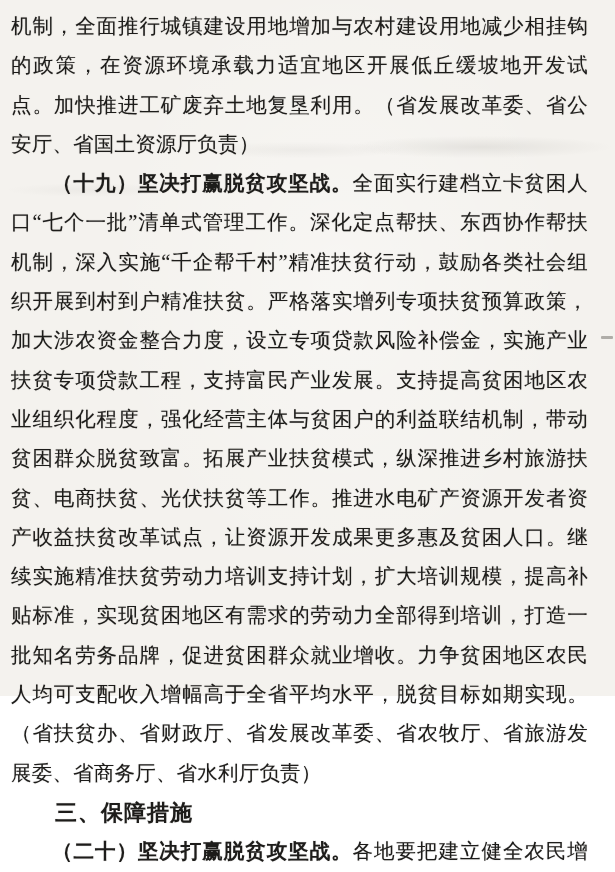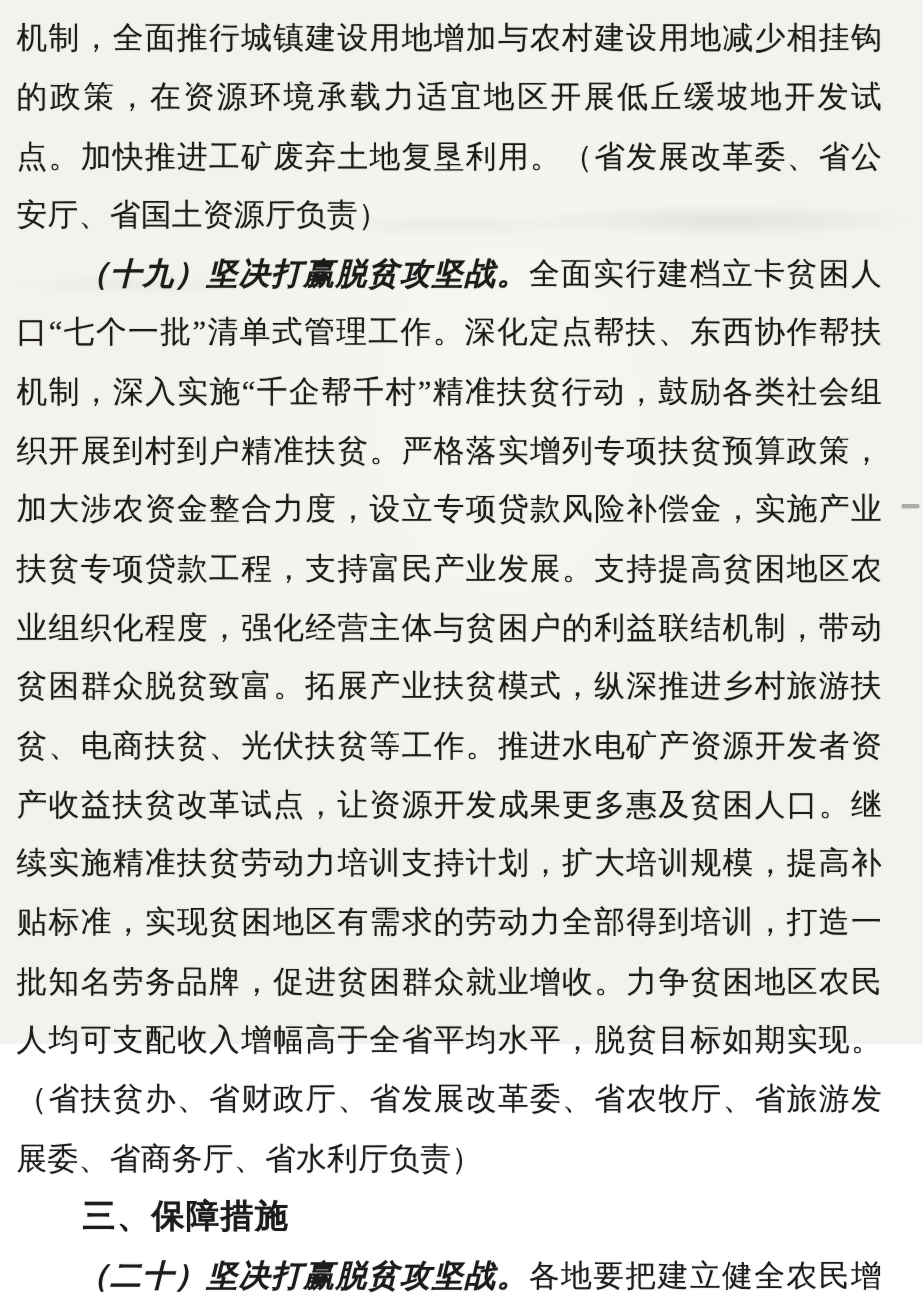--- a/index.html
+++ b/index.html
@@ -36,26 +36,25 @@
     text-align: justify;
     text-justify: inter-ideograph;
     letter-spacing: 0.2px;
     text-shadow: 0 0 1px rgba(45,42,38,0.35);
   }
   .para.indent {
     text-indent: 2em;
   }
   .lead {
     font-weight: 700;
-    font-style: italic; 
   }
   .section-heading {
     margin: 0;
     padding-left: 2em;
-    font-family: Liberation Mono, monospace;
+    font-family: Liberation Serif, serif;
     font-weight: 700;
     font-style: normal;
     font-size: 22px;
     line-height: 39.3px;
     letter-spacing: 1px;
     text-shadow: 0 0 1px rgba(45,42,38,0.3);
   }
   .scan-tick {
     position: absolute;
     right: 2px;

